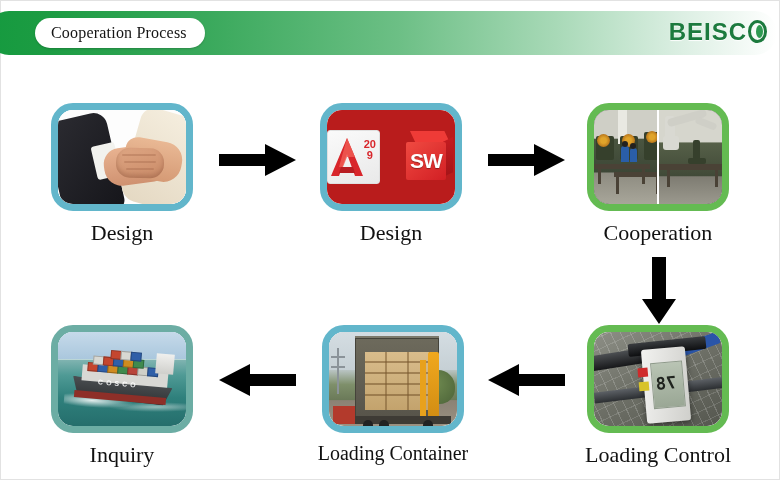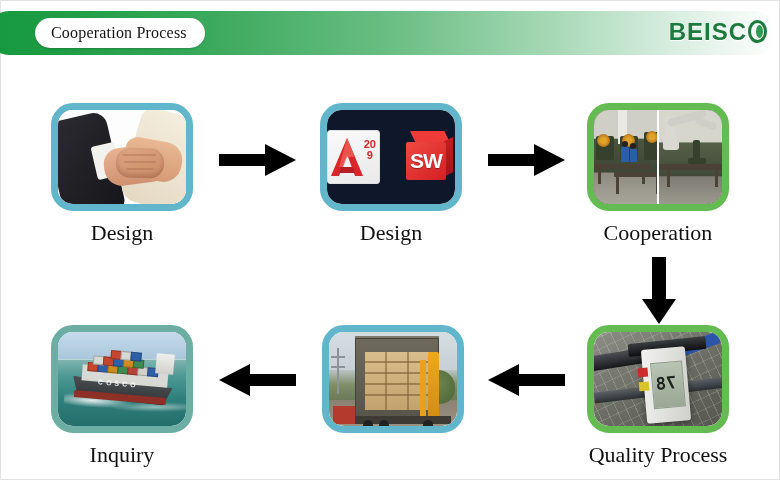--- a/index.html
+++ b/index.html
@@ -112,21 +112,21 @@
   }
   .hs .grip{
     position:absolute;left:58px;top:38px;width:48px;height:30px;
     background:linear-gradient(160deg,#dfa784,#c98a67);
     border-radius:14px;transform:rotate(2deg);
     box-shadow:inset 0 -3px 5px rgba(140,85,60,.45);
   }
   .hs .fing{position:absolute;background:rgba(160,100,72,.35);height:2px;border-radius:2px;}
 
   
-  .cad{position:absolute;inset:0;background:#0f172a;display:flex;align-items:center;justify-content:center;gap:24px;}
+  .cad{position:absolute;inset:0;background:#b91c1c;display:flex;align-items:center;justify-content:center;gap:24px;}
   .acad{
     position:relative;width:52px;height:52px;
     background:linear-gradient(160deg,#fafafa,#e9e9e9);
     border:1px solid #e0e0e0;border-radius:3px;
   }
   .acad .a-shape{
     position:absolute;left:2px;top:5px;width:34px;height:42px;
   }
   .acad .y20{
     position:absolute;right:3px;top:8px;
@@ -385,21 +385,21 @@
           <div class="body">
             <div class="btn1"></div>
             <div class="btn2"></div>
             <div class="lcd">
               <span>78</span>
             </div>
           </div>
         </div>
       </div>
     </div>
-    <div class="caption">Quality Process</div>
+    <div class="caption">Loading Control</div>
   </div>
 
   <div class="arrow" style="left:487px;top:362px;">
     <svg width="78" height="34" viewBox="0 0 78 34">
       <polygon points="77,11 31,11 31,1 0,17 31,33 31,23 77,23" fill="#000"></polygon>
     </svg>
   </div>
 
   <div class="step" style="left:307px;top:324px;">
     <div class="thumb teal">
@@ -423,20 +423,21 @@
           <div class="fork"></div>
           <div class="fork2"></div>
           <div class="truckbed"></div>
           <div class="redcab"></div>
           <div class="wheelc" style="left:34px;"></div>
           <div class="wheelc" style="left:50px;"></div>
           <div class="wheelc" style="left:94px;"></div>
         </div>
       </div>
     </div>
+    <div class="caption small">Loading Container</div>
   </div>
 
   <div class="arrow" style="left:218px;top:362px;">
     <svg width="78" height="34" viewBox="0 0 78 34">
       <polygon points="77,11 31,11 31,1 0,17 31,33 31,23 77,23" fill="#000"></polygon>
     </svg>
   </div>
 
   <div class="step" style="left:36px;top:324px;">
     <div class="thumb seagreen">

